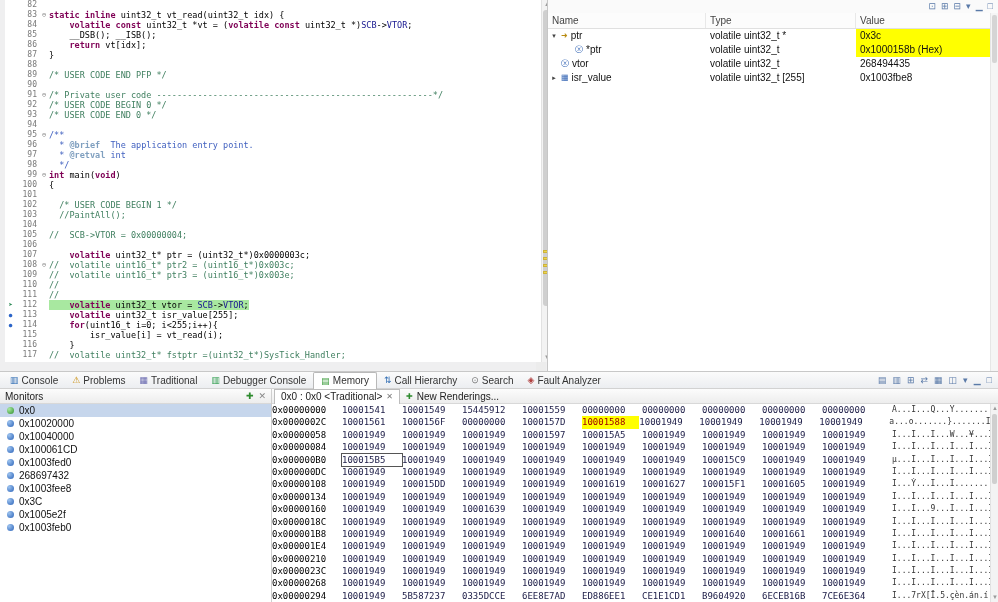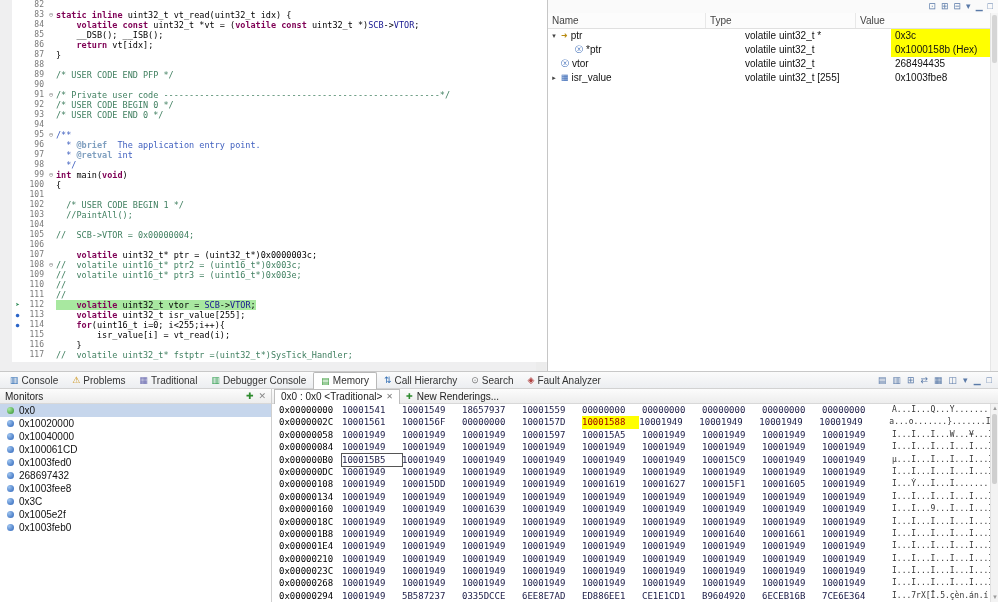--- a/index.html
+++ b/index.html
@@ -1,20 +1,20 @@
 <!DOCTYPE html>
 <html><head>
 <meta charset="utf-8">
 <style>
 *{margin:0;padding:0;box-sizing:border-box;}
 html,body{width:998px;height:602px;overflow:hidden;}
 body{position:relative;font-family:"Liberation Sans",sans-serif;background:#efeff0;font-size:10px;color:#222;}
 
 
-.editor{position:absolute;left:12px;top:0;width:546px;height:362px;background:#fff;overflow:hidden;}
+.editor{position:absolute;left:5px;top:0;width:546px;height:362px;background:#fff;overflow:hidden;}
 #editor-lines{position:absolute;left:0;top:0;right:10px;bottom:0;}
 .cl{display:flex;height:10px;line-height:10px;font-family:"DejaVu Sans Mono",monospace;font-size:8.5px;white-space:pre;}
 .ann{width:11px;flex:none;position:relative;text-align:center;}
 .mk{font-size:7px;line-height:10px;display:block;}
 .mk.ip{color:#2e8b57;}
 .mk.bp{color:#2a64c8;font-size:6px;}
 .lnum{width:23px;flex:none;text-align:right;color:#787878;font-size:8px;padding-right:2px;}
 .lfold{width:10px;flex:none;color:#909090;font-size:7px;text-align:center;}
 .codeseg{flex:none;}
 .curline{background:#a8e8a0;}
@@ -40,21 +40,21 @@
 .vh0{width:158px;}.vh1{width:150px;}.vh2{flex:1;border-right:none;}
 #vars-rows{padding-right:8px;}
 .vrow{display:flex;height:14px;line-height:14px;font-size:10px;color:#111;}
 .vcell{overflow:hidden;white-space:nowrap;}
 .vname{width:158px;display:flex;align-items:center;gap:3px;}
 .vexp{width:8px;font-size:7px;color:#444;text-align:center;flex:none;}
 .vico{font-size:8px;flex:none;}
 .ico-pointer{color:#b88a10;}
 .ico-variable{color:#2a5db0;}
 .ico-array{color:#2a5db0;}
-.vtype{width:150px;padding-left:4px;margin-left:35px;}
+.vtype{width:150px;padding-left:4px;}
 .vval{flex:1;padding-left:4px;}
 .vval.changed{background:#ffff00;}
 .vars-vscroll{position:absolute;right:0;top:13px;width:8px;bottom:0;background:#f5f5f5;border-left:1px solid #e6e6e6;}
 .vars-vthumb{position:absolute;left:1px;top:2px;width:5px;height:48px;background:#d5d5d5;border-radius:2px;}
 
 
 .btabs{position:absolute;left:0;top:371px;width:998px;height:18px;background:linear-gradient(#fbfbfb,#eceef1);border-top:1px solid #c8c8c8;border-bottom:1px solid #d2d2d2;display:flex;align-items:center;padding-left:3px;}
 #btabs-list{display:flex;align-items:center;height:100%;}
 .btab{display:flex;align-items:center;gap:3px;padding:0 7px;height:17px;font-size:10px;color:#333;}
 .btab.active{background:#fff;border:1px solid #b9b9b9;border-bottom:none;border-radius:2px 2px 0 0;}
@@ -80,21 +80,21 @@
 .mon-dot{width:7px;height:7px;border-radius:50%;background:radial-gradient(circle at 30% 30%,#9ec4f0,#2a62b8);flex:none;}
 .mon-dot.first{background:radial-gradient(circle at 30% 30%,#aaeaa0,#2f8f2f);}
 .rendering{flex:1;position:relative;overflow:hidden;}
 .rtabs{height:15px;background:linear-gradient(#fcfcfc,#ededed);border-bottom:1px solid #d8d8d8;display:flex;align-items:center;font-size:10px;padding-left:2px;}
 .rtab{display:flex;align-items:center;gap:4px;padding:0 6px;height:15px;color:#222;}
 .rtab.active{background:#fff;border:1px solid #bdbdbd;border-bottom:none;}
 .rclose{color:#777;font-size:8px;}
 .plus{color:#2e8b2e;font-size:8px;}
 #mem-rows{position:absolute;left:0;top:15px;right:8px;bottom:0;overflow:hidden;font-family:"DejaVu Sans Mono",monospace;}
 .mrow{display:flex;height:12.4px;line-height:12.4px;font-size:9px;white-space:nowrap;}
-.maddr{width:70px;flex:none;padding-left:7px;color:#000;}
+.maddr{width:70px;flex:none;color:#000;}
 .mval{width:60px;flex:none;color:#20204a;}
 .mval.mhl{background:#ffff00;color:#a00000;width:auto;padding-right:14px;}
 .mval.mcur{outline:1px solid #555;}
 .mascii{flex:1;overflow:hidden;color:#333;font-size:8px;padding-left:10px;}
 .mem-vscroll{position:absolute;right:0;top:15px;width:8px;bottom:0;background:#f3f3f3;border-left:1px solid #e2e2e2;}
 .mem-vthumb{position:absolute;left:1px;top:10px;width:5px;height:70px;background:#cfcfcf;border-radius:2px;}
 .corner{position:absolute;left:536px;top:362px;width:10px;height:9px;background:#ececec;}
 </style>
 </head>
 <body>
@@ -317,21 +317,21 @@
       <div class="rtab">
         <span class="plus">✚</span>
         <span>New Renderings...</span>
       </div>
     </div>
     <div id="mem-rows">
         <div class="mrow">
           <span class="maddr">0x00000000</span>
           <span class="mval">10001541</span>
           <span class="mval">10001549</span>
-          <span class="mval">18657937</span>
+          <span class="mval">15445912</span>
           <span class="mval">10001559</span>
           <span class="mval">00000000</span>
           <span class="mval">00000000</span>
           <span class="mval">00000000</span>
           <span class="mval">00000000</span>
           <span class="mval">00000000</span>
           <span class="mascii">A...I...Q...Y...............</span>
         </div>
         <div class="mrow">
           <span class="maddr">0x0000002C</span>

